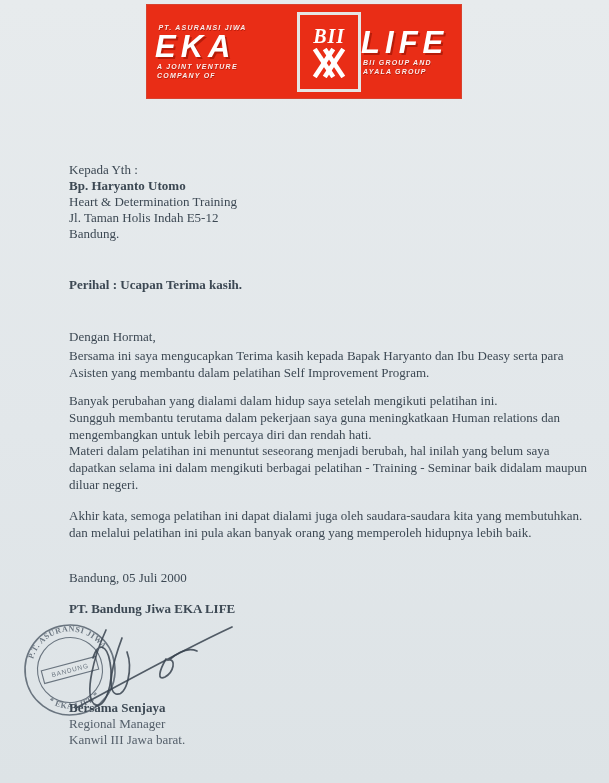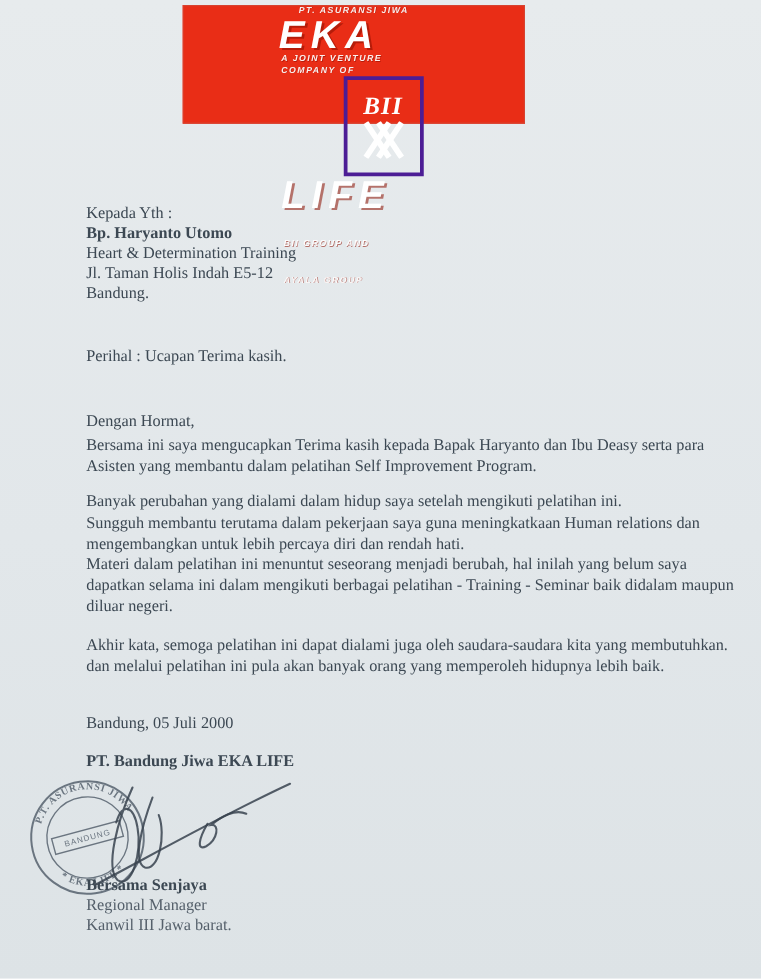--- a/index.html
+++ b/index.html
@@ -7,63 +7,63 @@
     position:relative;
     width:609px; height:783px;
     background:linear-gradient(180deg,#e7ebed 0%, #e2e7ea 55%, #dde3e6 100%);
     font-family:"Liberation Serif", serif;
     color:#3c4853;
     overflow:hidden;
   }
 
   
   .letterhead {
-    position:absolute; left:146px; top:4px; width:274px; height:95px;
+    position:absolute; left:146px; top:4px; width:316px; height:95px;
     background:#e92d16;
     box-shadow:0 0 0 1px #d8422f inset;
     display:flex; align-items:center; justify-content:flex-start;
     padding:0 9px; box-sizing:border-box;
     color:#fff;
     font-family:"Liberation Sans", sans-serif;
-    font-style:italic; font-weight:bold;flex-direction:column;
+    font-style:italic; font-weight:bold;
   }
   .lh-col { display:flex; flex-direction:column; }
   .lh-left  { width:120px; }
-  .lh-right { width:116px;gap:20px; }
+  .lh-right { width:116px; }
   .lh-small {
     font-size:7px; letter-spacing:1.2px; line-height:9px;
     color:rgba(255,255,255,.92);
     text-shadow:0.5px 0.5px 0 rgba(140,15,0,.55);
     white-space:nowrap;
   }
   .lh-top { text-align:center; }
   .lh-big {
     font-size:31px; line-height:30px; letter-spacing:5px;
     text-shadow:2px 2px 0 rgba(140,15,0,.55);
     white-space:nowrap;
   }
   .lh-sub { margin-left:2px; }
   .bii-box {
-    width:58px; height:74px; border:3px solid #4c1d95;
+    width:58px; height:74px; border:3px solid #e5e5e5;
     display:flex; flex-direction:column; align-items:center; justify-content:center;
     flex:0 0 auto;
     margin-left:47px;
   }
   .bii-word {
     font-family:"Liberation Serif", serif; font-weight:bold; font-style:italic;
     font-size:20px; line-height:20px; letter-spacing:1px;
   }
   .bii-monogram { margin-top:2px; }
 
   
   .block { position:absolute; left:69px; font-size:13px; line-height:16px; }
   .line  { white-space:nowrap; }
   .bold  { font-weight:bold; }
   .recipient { top:162px; }
-  .subject-line { top:277px; font-weight:normal; }
+  .subject-line { top:277px; font-weight:bold; }
   .para1 { top:328px; line-height:17px; }
   .para1 .greeting { margin-bottom:2px; }
   .para2 { top:393px; line-height:16.8px; }
   .para3 { top:508px; line-height:16.5px; }
   .date-line { top:570px; }
   .company-line { top:601px; font-weight:bold; }
   .signer { top:700px; line-height:16px; }
   .signer .title, .signer .region { color:#55606b; }
 
   

